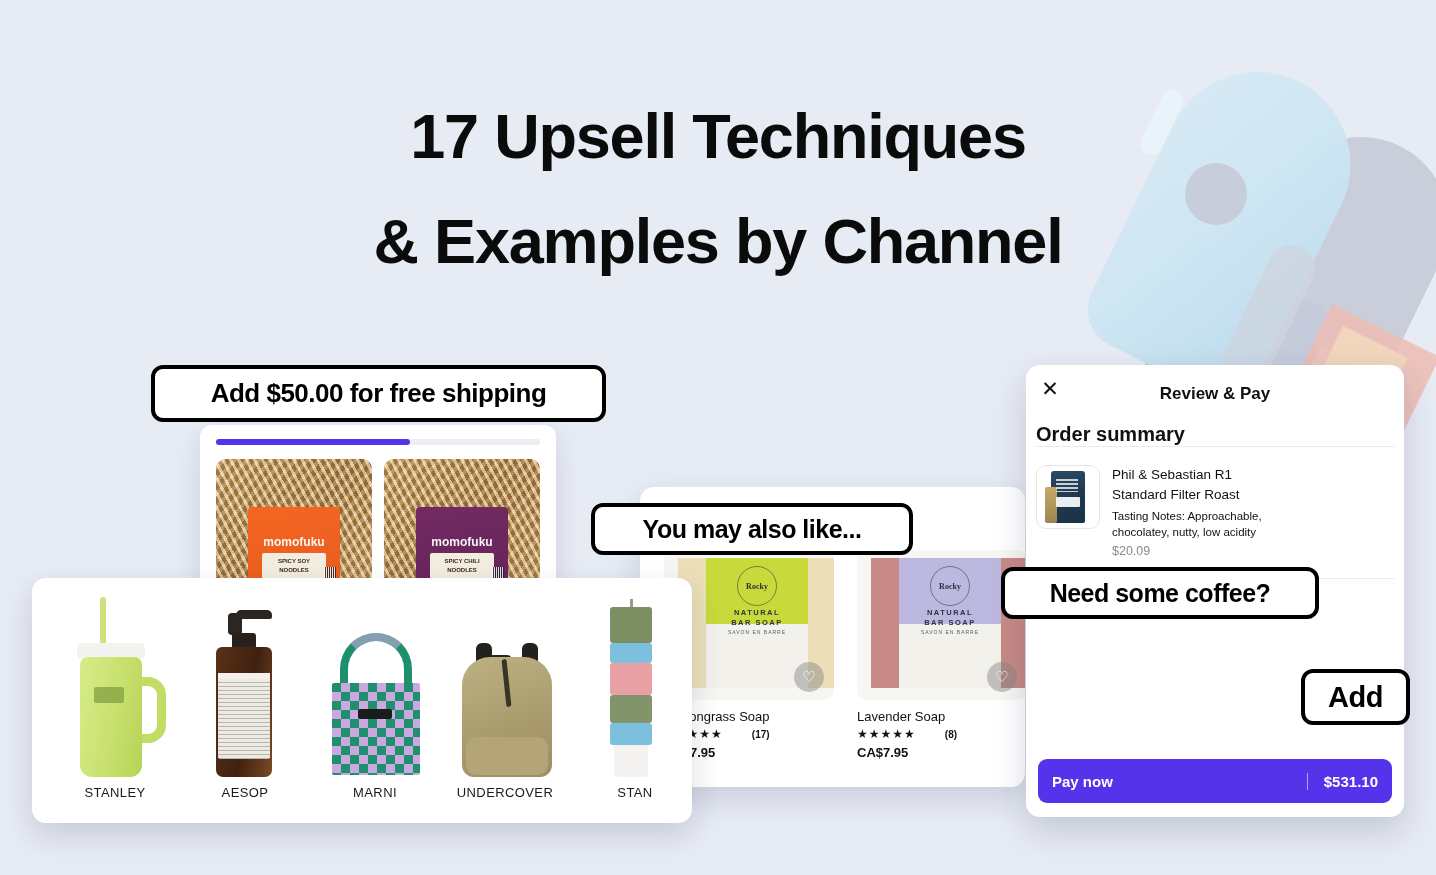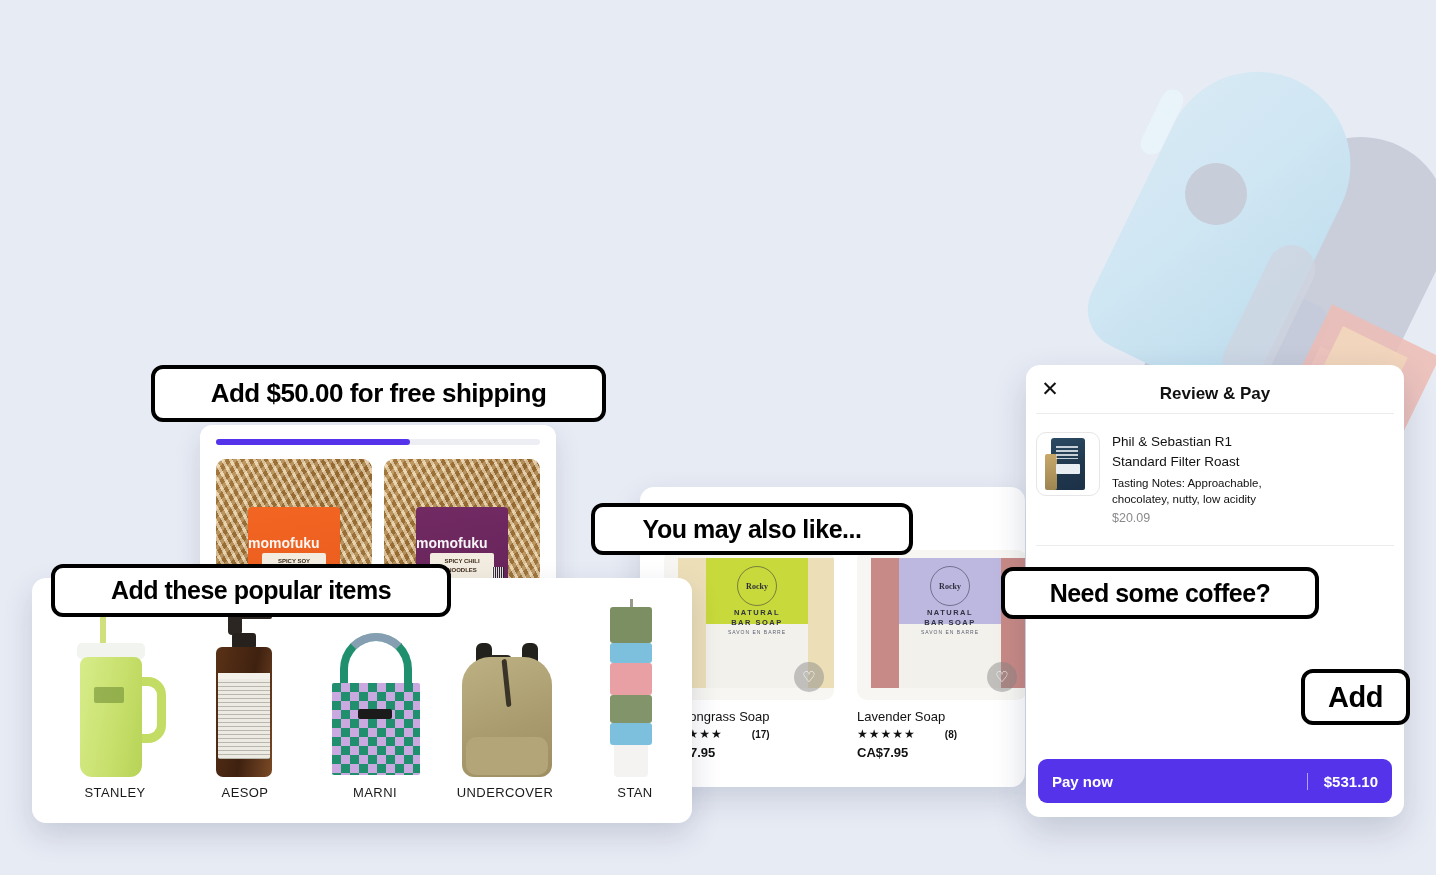--- a/index.html
+++ b/index.html
@@ -99,22 +99,22 @@
       repeating-linear-gradient(62deg, rgba(255,244,222,.55) 0 3px, rgba(120,80,30,.28) 3px 7px),
       repeating-linear-gradient(-48deg, rgba(255,238,205,.35) 0 4px, rgba(110,72,26,.22) 4px 9px);
   }
   .pack {
     position: absolute; left: 32px; top: 48px; width: 92px; height: 164px;
     border-radius: 4px 4px 3px 3px;
   }
   .pack.orange { background: linear-gradient(170deg,#f26522 0%,#e2561b 100%); }
   .pack.purple { background: linear-gradient(170deg,#722a63 0%,#5d1f52 100%); }
   .pack .brand {
-    position: absolute; top: 28px; left: 0; width: 100%; text-align: left;
-    color: #fff; font-size: 14px; font-weight: 700; opacity: .95;
+    position: absolute; top: 28px; left: 0; width: 100%; text-align: center;
+    color: #fff; font-size: 12px; font-weight: 700; opacity: .95;
   }
   .pack .plabel {
     position: absolute; top: 46px; left: 14px; width: 64px; height: 26px;
     background: #f3ece0; border-radius: 2px; color: #3a2a18;
     font-size: 6px; font-weight: 700; line-height: 9px; padding: 4px 3px; text-align: center;
   }
   .pack .bowl {
     position: absolute; bottom: 14px; left: 22px; width: 48px; height: 30px;
     background: #f2ece2; border-radius: 50%;
   }
@@ -380,20 +380,24 @@
     <div class="rocket-fin right"></div>
     <div class="rocket-fin left"></div>
     <div class="rocket-flame"></div>
     <div class="rocket-flame2"></div>
     <div class="rocket-body"></div>
     <div class="rocket-shine"></div>
     <div class="rocket-window"></div>
     <div class="rocket-streak"></div>
   </div>
 
+  <h1 class="headline">
+    <span class="ln">17 Upsell Techniques</span>
+    <span class="ln">&amp; Examples by Channel</span>
+  </h1>
 
   <div class="card-noodles">
     <div class="progress-track">
       <div class="progress-fill" id="progfill" style="width: 60%;"></div>
     </div>
     <div class="noodle-row">
       <div class="noodle-tile">
         <div class="noodle-tex"></div>
         <div class="pack orange">
           <div class="brand">momofuku</div>
@@ -532,20 +536,21 @@
       </div>
 
     </div>
   </div>
 
   <div class="card-pay">
     <div class="pay-head">
       <div class="pay-close">✕</div>
       <div class="pay-title">Review &amp; Pay</div>
     </div>
+    <div class="pay-section-title">Order summary</div>
 
 
     <div class="pay-div"></div>
 
     <div class="pay-row" style="padding-top:18px;">
       <div class="pay-thumb">
         <div class="bagimg">
             <div class="bag-brand"></div>
           </div>
       </div>
@@ -562,23 +567,20 @@
     <div class="paynow">
       <span class="lbl">Pay now</span>
       <span class="amt">$531.10</span>
     </div>
   </div>
 
   <div class="callout" style="left:151px; top:365px; width:455px; height:57px; font-size:26px;">
     <span>Add $50.00 for free shipping</span>
   </div>
 
-  <div class="callout" style="left:51px; top:564px; width:400px; height:53px; font-size:25px;">
-    <span>Add these popular items</span>
-  </div>
 
   <div class="callout" style="left:591px; top:503px; width:322px; height:52px; font-size:25px;">
     <span>You may also like...</span>
   </div>
 
   <div class="callout" style="left:1001px; top:567px; width:318px; height:52px; font-size:25px;">
     <span>Need some coffee?</span>
   </div>
 
   <div class="callout" style="left:1301px; top:669px; width:109px; height:56px; font-size:29px;">

